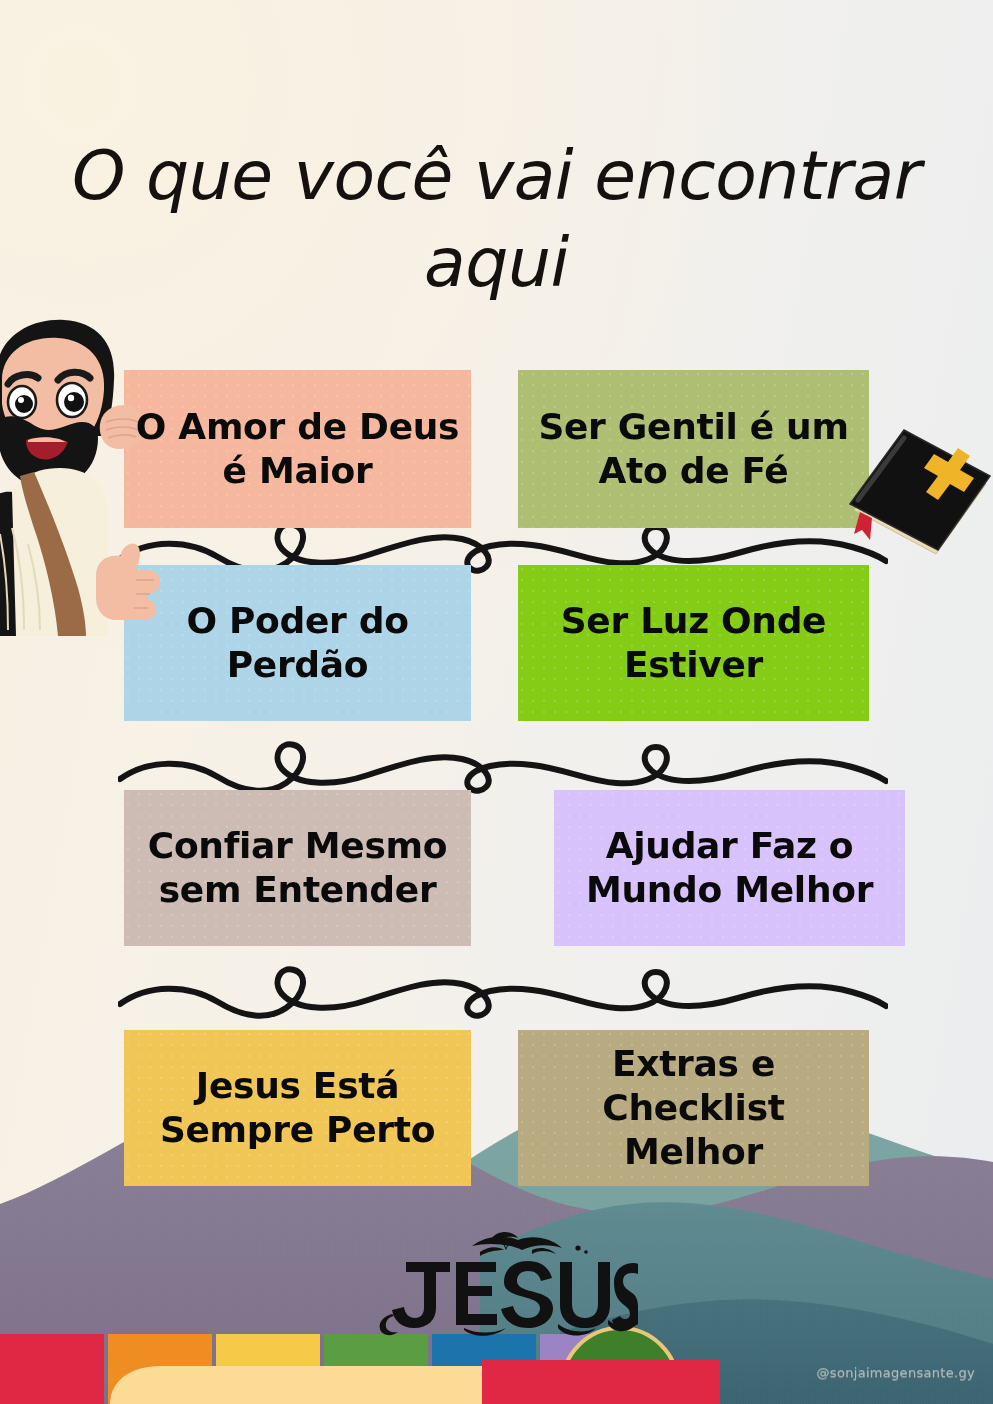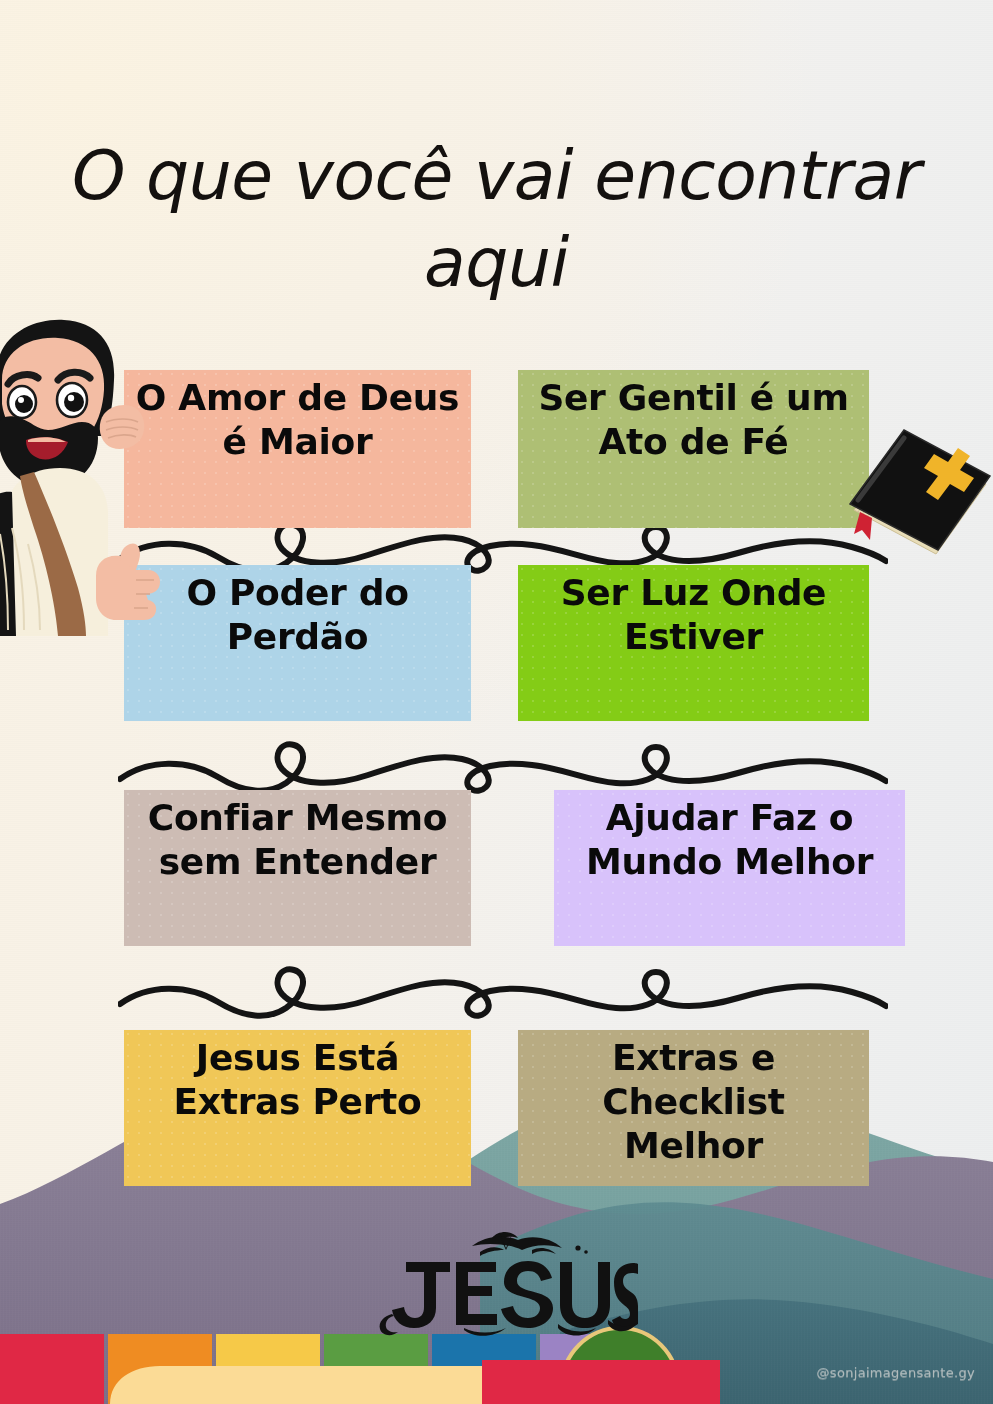--- a/index.html
+++ b/index.html
@@ -41,21 +41,21 @@
     line-height:1.28;
     letter-spacing:-0.5px;
     color:#14110f;
     font-style:italic;
   }
 
   
   .grid { position:absolute; left:0; top:0; width:993px; height:1404px; }
   .card {
     position:absolute;
-    display:flex; align-items:flex-start; justify-content:center;
+    display:flex; align-items:center; justify-content:center;
     text-align:center;
     font-family:"DejaVu Sans", sans-serif;
     font-weight:bold;
     font-size:36px;
     line-height:1.22;
     color:#0a0a0a;
     letter-spacing:-0.3px;
     padding:6px 10px;
   }
   .card .ctex {
@@ -169,21 +169,21 @@
     <div class="card col-l row3" style="background-color: rgb(205, 188, 180);">
       <span class="ctex"></span>
       <span class="lbl">Confiar Mesmo sem Entender</span>
     </div>
     <div class="card col-r row3" style="background-color: rgb(216, 194, 251); margin-left: 36px;">
       <span class="ctex"></span>
       <span class="lbl">Ajudar Faz o Mundo Melhor</span>
     </div>
     <div class="card col-l row4" style="background-color: rgb(240, 199, 87);">
       <span class="ctex"></span>
-      <span class="lbl">Jesus Está Extras Perto</span>
+      <span class="lbl">Jesus Está Sempre Perto</span>
     </div>
     <div class="card col-r row4" style="background-color: rgb(184, 171, 130);">
       <span class="ctex"></span>
       <span class="lbl">Extras e Checklist Melhor</span>
     </div>
   </div>
 
   <svg class="jesus" viewBox="0 0 178 318">
 
     <path d="M10,58 C10,18 46,0 78,2 C112,4 130,26 128,62 C127,86 124,104 118,118 L108,118 C106,92 96,78 80,74 C58,68 36,82 30,108 L16,108 C10,92 10,74 10,58 Z" fill="#141414"></path>

